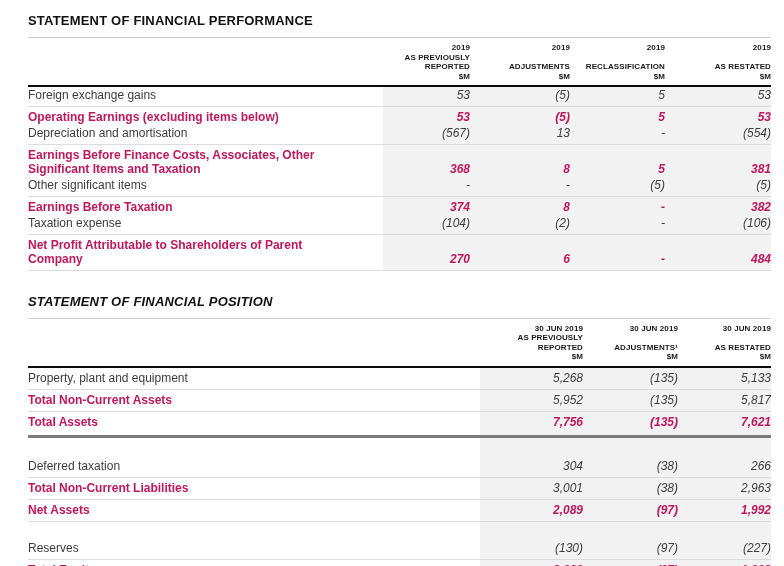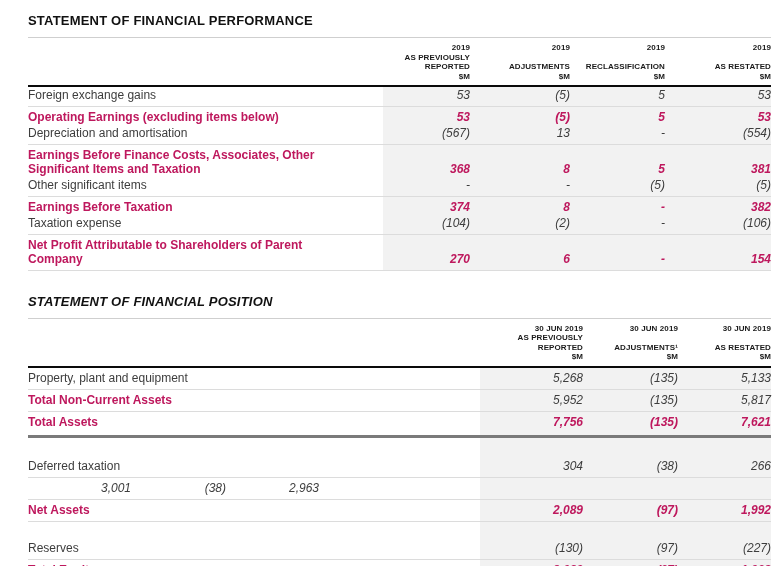--- a/index.html
+++ b/index.html
@@ -180,21 +180,21 @@
         </div>
       </div>
       <div class="sep"></div>
 
       <div class="row bl bv">
         <div class="cell label">Net Profit Attributable to Shareholders of Parent Company</div>
         <div class="vals">
           <div class="cell v c0">270</div>
           <div class="cell v c1">6</div>
           <div class="cell v c2">-</div>
-          <div class="cell v c3">154</div>
+          <div class="cell v c3">484</div>
         </div>
       </div>
       <div class="sep sep-last"></div>
     </div>
   </section>
 
   <section class="t2">
     <h2 class="table-title t2-title">STATEMENT OF FINANCIAL POSITION</h2>
 
     <div class="thead">
@@ -261,20 +261,21 @@
         <div class="cell label">Deferred taxation</div>
         <div class="vals">
           <div class="cell v c0">304</div>
           <div class="cell v c1">(38)</div>
           <div class="cell v c2">266</div>
         </div>
       </div>
       <div class="sep"></div>
 
       <div class="row bl">
+        <div class="cell label">Total Non-Current Liabilities</div>
         <div class="vals">
           <div class="cell v c0">3,001</div>
           <div class="cell v c1">(38)</div>
           <div class="cell v c2">2,963</div>
         </div>
       </div>
       <div class="sep"></div>
 
       <div class="row bl bv">
         <div class="cell label">Net Assets</div>

